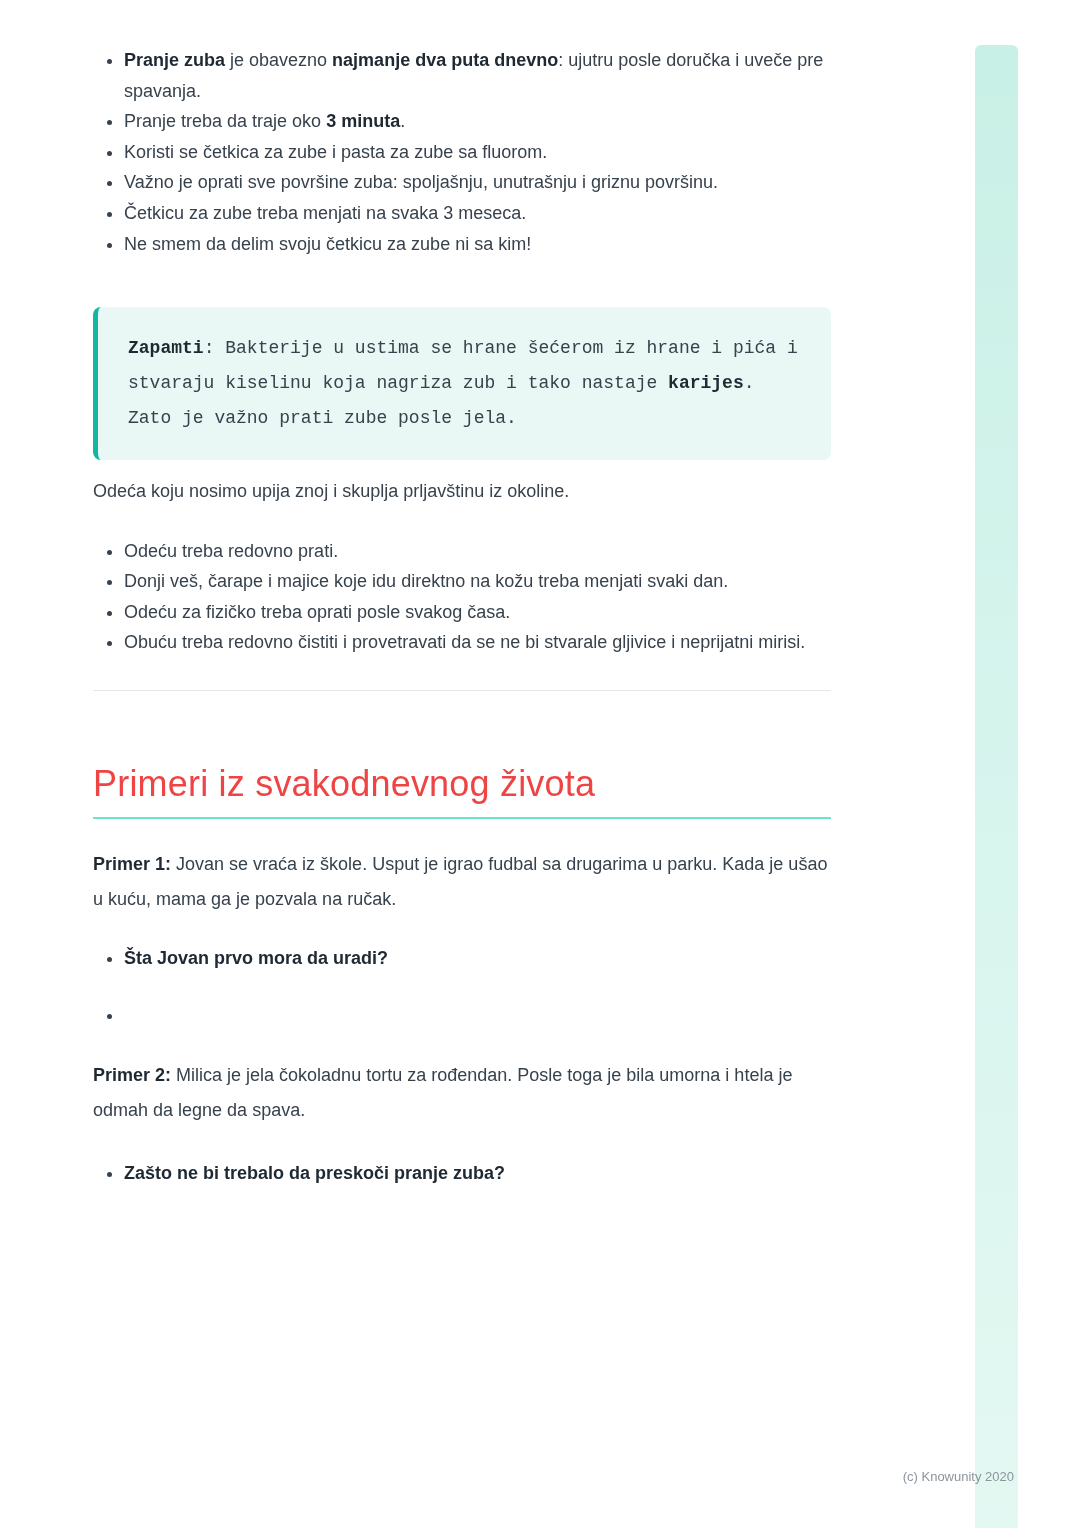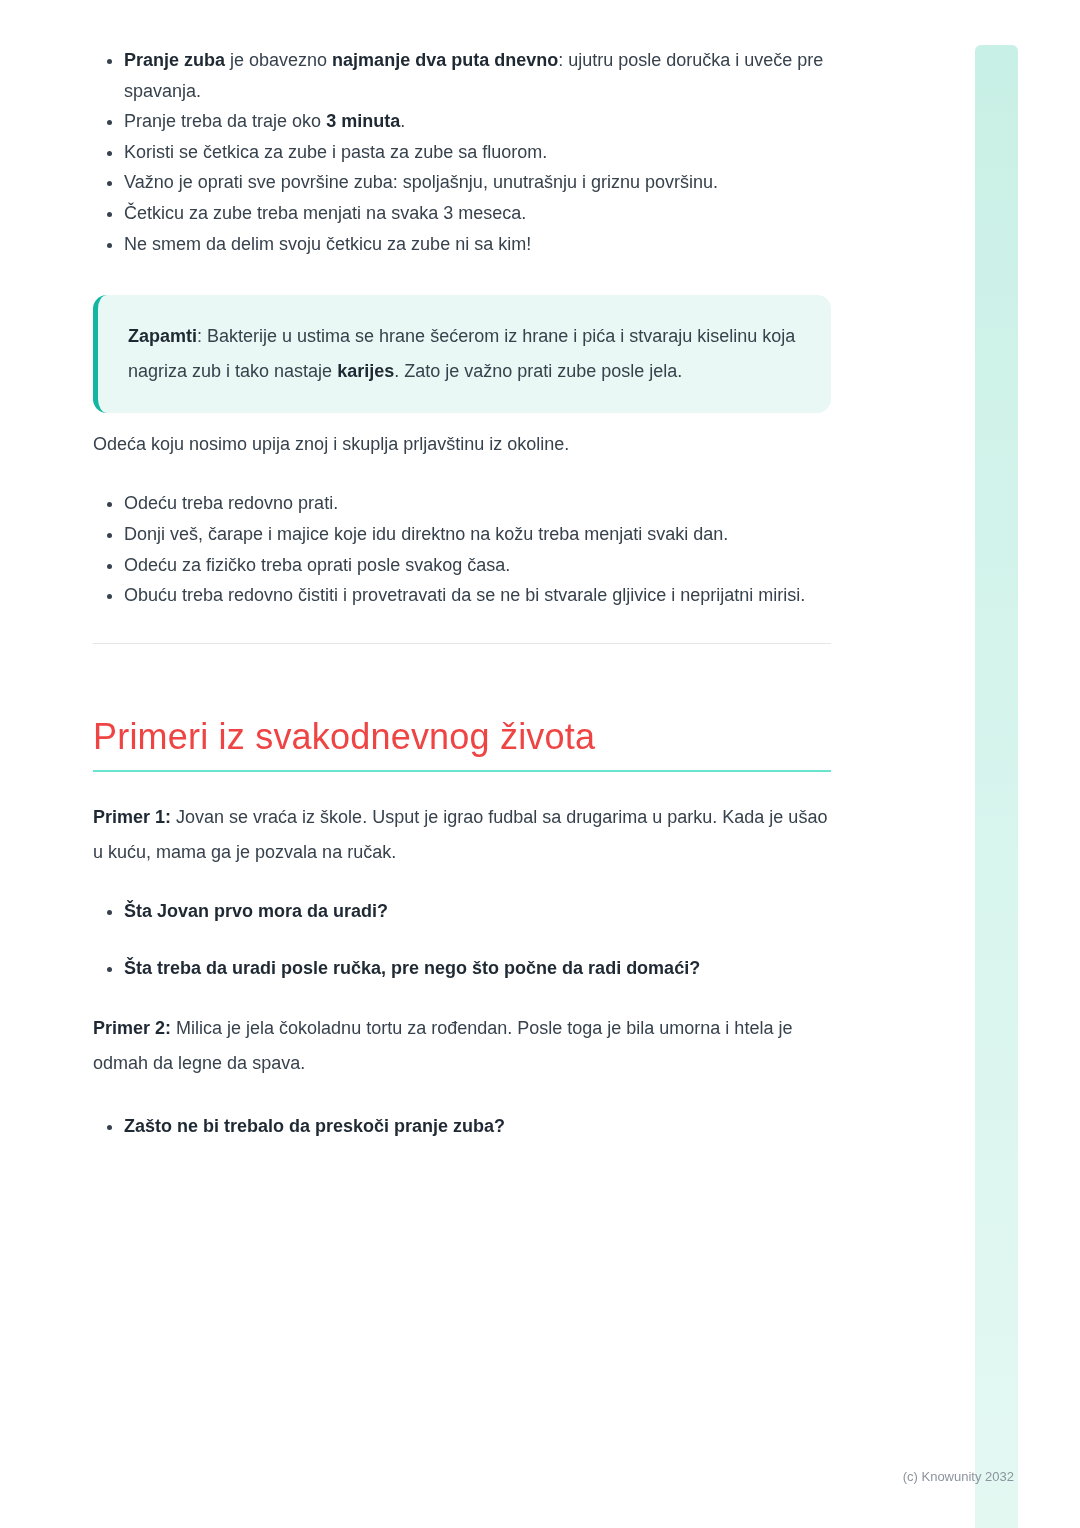--- a/index.html
+++ b/index.html
@@ -26,25 +26,26 @@
 
   ul.list { list-style:disc; padding-left:31px; }
   ul.list > li { line-height:1.7; }
   ul.list > li + li { margin-top:0; }
   ul.list p { margin:0; line-height:1.7; }
 
   ul.sub { list-style:circle; padding-left:34px; margin-top:6px; }
   ul.sub > li { line-height:1.7; }
 
   .callout {
-    margin-top:36px;
+    margin-top:48px;
     background:#e9f8f4;
     border-left:5px solid #13b6a1;
     padding:24px 30px;
-    border-radius:14px;
+    border-radius:8px;
+    font-family:Liberation Mono, monospace;
   }
   .callout p { line-height:1.95; }
 
   .section-title { margin-top:40px; font-size:27px; font-weight:bold; color:#4fdfc7; }
   .para { margin-top:14px; line-height:1.95; }
   .primer { margin-top:28px; line-height:1.95; }
 
   .divider { margin-top:32px; border:none; border-top:1px solid #e3e7ea; height:0; }
 
   .big-title { margin-top:72px; font-size:36px; font-weight:normal; color:#ef4444; letter-spacing:0.2px; }
@@ -52,21 +53,21 @@
 
   ul.qa { margin-top:26px; }
   ul.qa > li + li { margin-top:26px; }
 
   ul.final-list { margin-top:30px; }
 </style>
 </head>
 <body>
 
 <div class="band"></div>
-<div class="watermark">(c) Knowunity 2032</div>
+<div class="watermark">(c) Knowunity 2020</div>
 
 <div class="content">
 
   <ul class="list">
     <li><strong>Pranje zuba</strong><span> je obavezno </span><strong>najmanje dva puta dnevno</strong><span>: ujutru posle doručka i uveče pre spavanja.</span></li>
     <li><span>Pranje treba da traje oko </span><strong>3 minuta</strong><span>.</span></li>
     <li><span>Koristi se četkica za zube i pasta za zube sa fluorom.</span></li>
     <li><span>Važno je oprati sve površine zuba: spoljašnju, unutrašnju i griznu površinu.</span></li>
     <li><span>Četkicu za zube treba menjati na svaka 3 meseca.</span></li>
     <li><span>Ne smem da delim svoju četkicu za zube ni sa kim!</span></li>
@@ -91,21 +92,20 @@
   <h1 class="big-title">Primeri iz svakodnevnog života</h1>
   <div class="title-underline"></div>
 
   <p class="primer"><strong>Primer 1:</strong><span> Jovan se vraća iz škole. Usput je igrao fudbal sa drugarima u parku. Kada je ušao u kuću, mama ga je pozvala na ručak.</span></p>
 
   <ul class="list qa">
     <li>
       <p><strong>Šta Jovan prvo mora da uradi?</strong></p>
     </li>
     <li>
-      <p><strong>Šta treba da uradi posle ručka, pre nego što počne da radi domaći?</strong></p>
     </li>
   </ul>
 
   <p class="primer"><strong>Primer 2:</strong><span> Milica je jela čokoladnu tortu za rođendan. Posle toga je bila umorna i htela je odmah da legne da spava.</span></p>
 
   <ul class="list final-list">
     <li><strong>Zašto ne bi trebalo da preskoči pranje zuba?</strong></li>
   </ul>
 
 </div>

